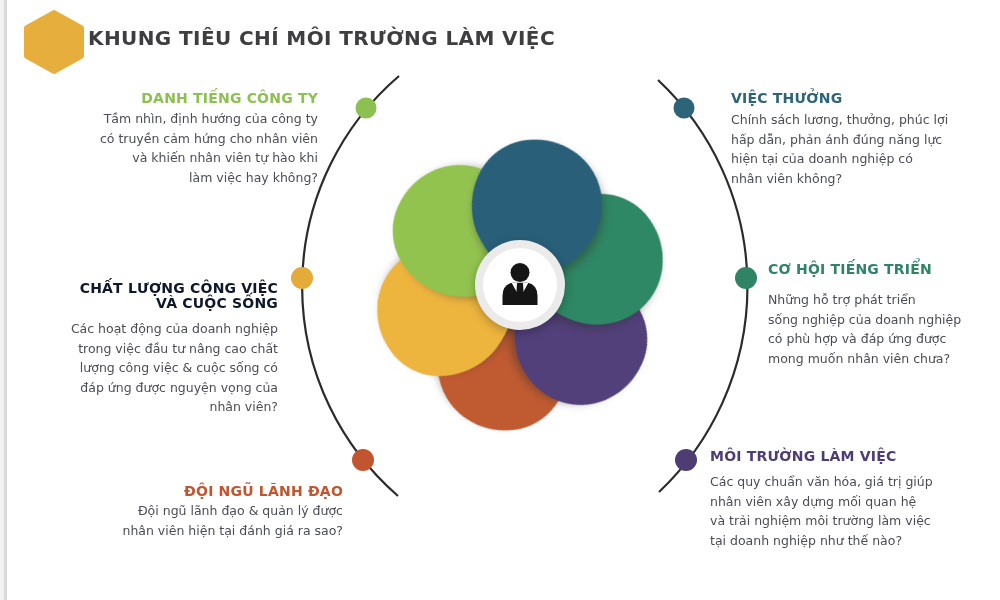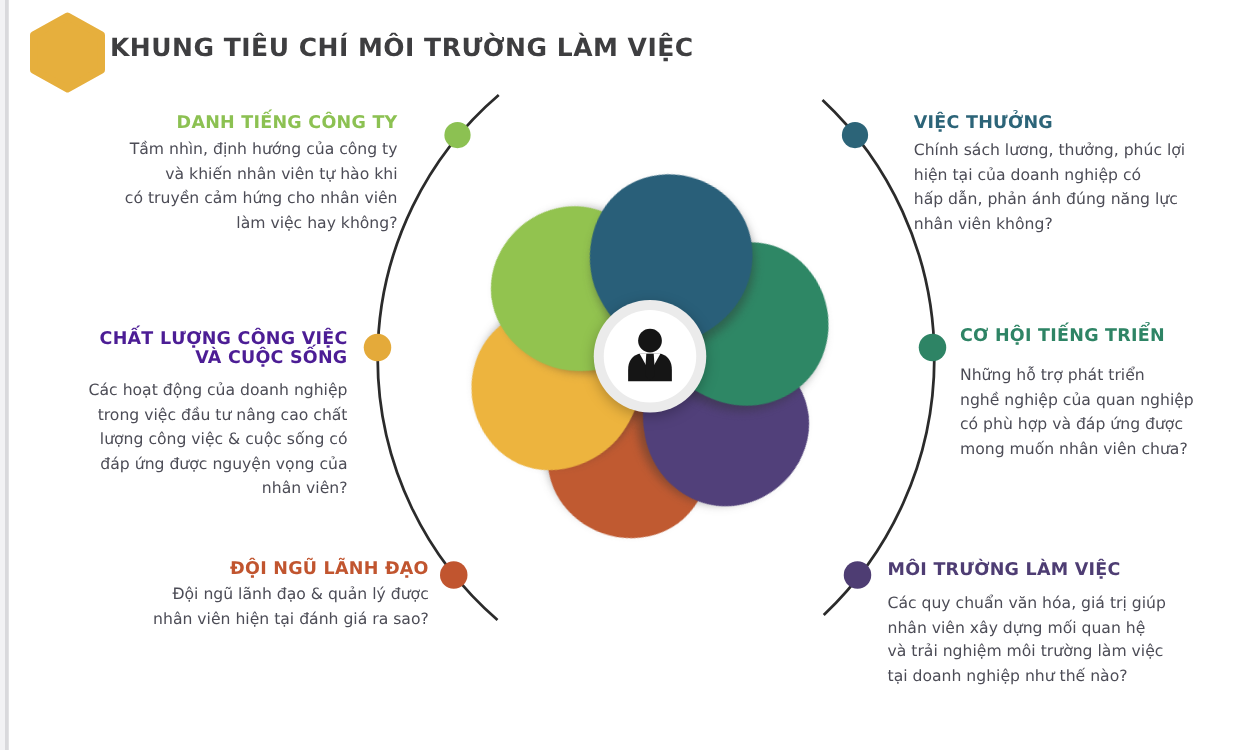--- a/index.html
+++ b/index.html
@@ -104,62 +104,62 @@
       <path d="M 502.5 305 L 502.5 296 Q 502.5 284.5 513 282.5 L 527 282.5 Q 537.5 284.5 537.5 296 L 537.5 305 Z"></path>
       <polygon points="511.5,282.5 528.5,282.5 520,298" fill="#ffffff"></polygon>
       <polygon points="517,283 523,283 524,300 520,304.5 516,300"></polygon>
     </g>
   </svg>
 
   <div class="section sec-right" id="s1">
     <div class="sec-title" style="color: rgb(140, 193, 82);">DANH TIẾNG CÔNG TY</div>
     <div class="sec-body">
       <div class="sec-line">Tầm nhìn, định hướng của công ty</div>
+      <div class="sec-line">có truyền cảm hứng cho nhân viên</div>
       <div class="sec-line">và khiến nhân viên tự hào khi</div>
-      <div class="sec-line">có truyền cảm hứng cho nhân viên</div>
       <div class="sec-line">làm việc hay không?</div>
     </div>
   </div>
 
   <div class="section" id="s2">
     <div class="sec-title" style="color: rgb(44, 100, 120);">VIỆC THƯỞNG</div>
     <div class="sec-body">
       <div class="sec-line">Chính sách lương, thưởng, phúc lợi</div>
+      <div class="sec-line">hấp dẫn, phản ánh đúng năng lực</div>
       <div class="sec-line">hiện tại của doanh nghiệp có</div>
-      <div class="sec-line">hấp dẫn, phản ánh đúng năng lực</div>
       <div class="sec-line">nhân viên không?</div>
     </div>
   </div>
 
   <div class="section sec-right" id="s3">
-    <div class="sec-title" style="color: #4c1d95;">
+    <div class="sec-title" style="color: #0f172a; margin-top: 17px;">
       <div class="sec-line">CHẤT LƯỢNG CÔNG VIỆC</div>
       <div class="sec-line">VÀ CUỘC SỐNG</div>
     </div>
     <div class="sec-body">
       <div class="sec-line">Các hoạt động của doanh nghiệp</div>
       <div class="sec-line">trong việc đầu tư nâng cao chất</div>
       <div class="sec-line">lượng công việc &amp; cuộc sống có</div>
       <div class="sec-line">đáp ứng được nguyện vọng của</div>
       <div class="sec-line">nhân viên?</div>
     </div>
   </div>
 
   <div class="section" id="s4">
     <div class="sec-title" style="color: rgb(46, 132, 101);">CƠ HỘI TIẾNG TRIỂN</div>
     <div class="sec-body">
       <div class="sec-line">Những hỗ trợ phát triển</div>
-      <div class="sec-line">nghề nghiệp của quan nghiệp</div>
+      <div class="sec-line">sống nghiệp của doanh nghiệp</div>
       <div class="sec-line">có phù hợp và đáp ứng được</div>
       <div class="sec-line">mong muốn nhân viên chưa?</div>
     </div>
   </div>
 
   <div class="section sec-right" id="s5">
-    <div class="sec-title" style="color: rgb(193, 85, 47);">ĐỘI NGŨ LÃNH ĐẠO</div>
+    <div class="sec-title" style="color: rgb(193, 85, 47); margin-top: 36px;">ĐỘI NGŨ LÃNH ĐẠO</div>
     <div class="sec-body">
       <div class="sec-line">Đội ngũ lãnh đạo &amp; quản lý được</div>
       <div class="sec-line">nhân viên hiện tại đánh giá ra sao?</div>
     </div>
   </div>
 
   <div class="section" id="s6">
     <div class="sec-title" style="color: rgb(78, 61, 115);">MÔI TRƯỜNG LÀM VIỆC</div>
     <div class="sec-body">
       <div class="sec-line">Các quy chuẩn văn hóa, giá trị giúp</div>

